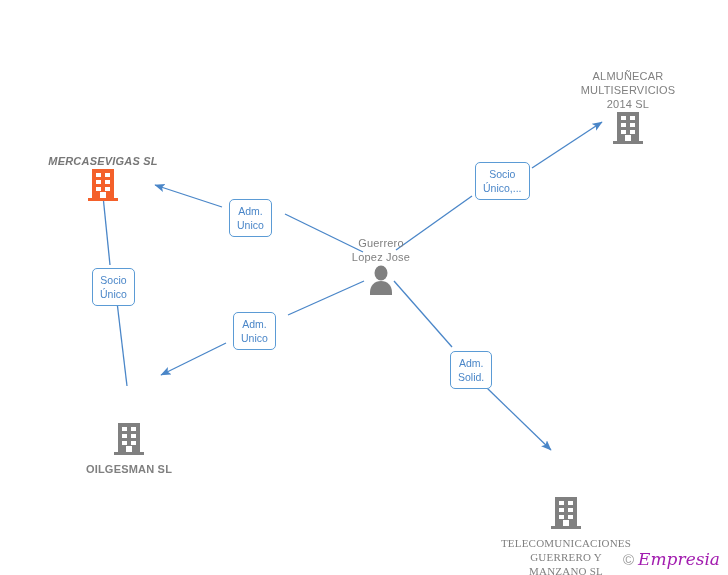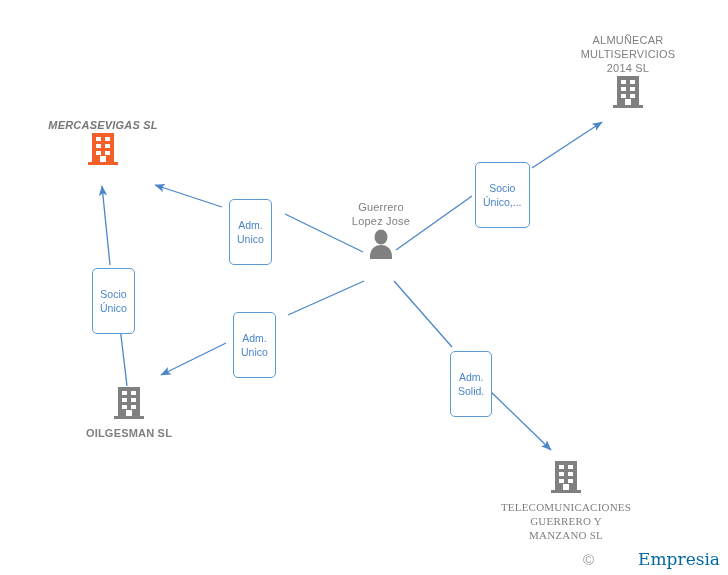--- a/index.html
+++ b/index.html
@@ -22,20 +22,21 @@
     left: 0;
     top: 0;
     width: 728px;
     height: 575px;
   }
   .node {
     position: absolute;
     text-align: center;
     width: 170px;
     margin-left: -85px;
+    margin-top: 36px;
   }
   .node-label {
     font-size: 11px;
     line-height: 14px;
     color: #808080;
     letter-spacing: 0.2px;
     white-space: pre-line;
   }
   .node-label.bold {
     font-weight: bold;
@@ -47,41 +48,41 @@
   }
   .edge-label {
     position: absolute;
     border: 1px solid #5b9bd5;
     border-radius: 5px;
     background: #ffffff;
     color: #4a86c8;
     font-size: 10.5px;
     line-height: 14px;
     text-align: center;
-    padding: 18px 7px;
+    padding: 4px 7px;
     white-space: pre-line;
     box-sizing: border-box;
   }
   #watermark {
     position: absolute;
     right: 8px;
     bottom: 6px;
     display: flex;
     align-items: center;
     gap: 4px;
   }
   #watermark .c-mark {
     color: #9a9a9a;
     font-size: 15px;
   }
   #watermark .brand {
-    color: #0369a1;
+    color: #a21caf;
     font-size: 17px;
+    font-style: italic;
     font-family: "DejaVu Serif", serif;
-    margin-left: 40px;
   }
 </style>
 </head>
 <body>
 
 <div id="canvas">
 
   <svg id="edges" viewBox="0 0 728 575">
     <defs>
       <marker id="arrowhead" markerWidth="9" markerHeight="9" refX="7.5" refY="3.2" orient="auto" markerUnits="strokeWidth">

